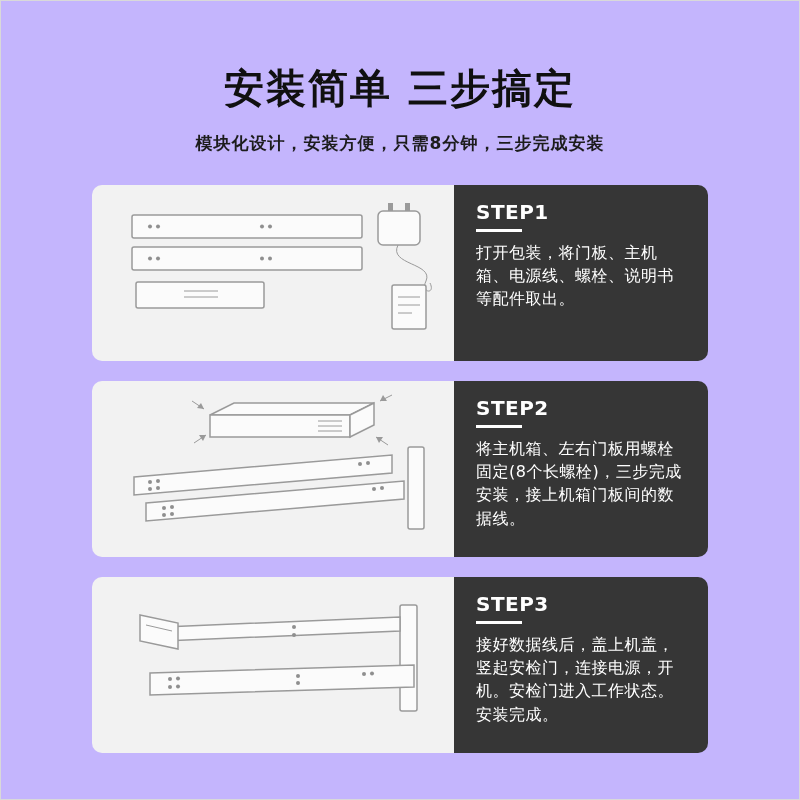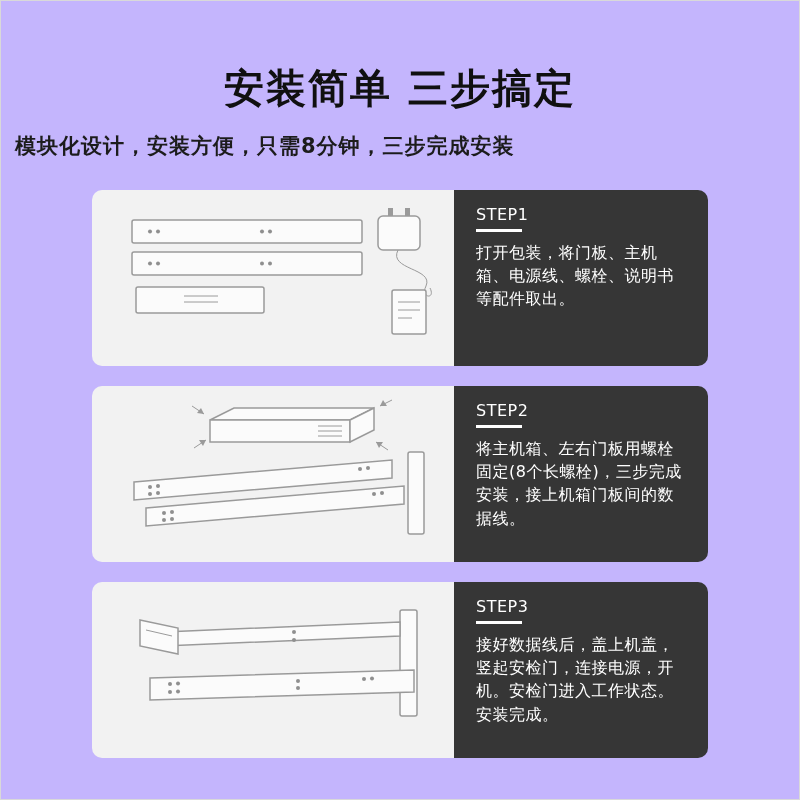--- a/index.html
+++ b/index.html
@@ -20,22 +20,22 @@
     padding-top: 60px;
     text-align: center;
     font-size: 40px;
     font-weight: 700;
     color: #101010;
     letter-spacing: 2px;
   }
   .page-subtitle {
     margin: 14px;
     margin-top: 16px;
-    text-align: left;
-    font-size: 21px;
+    text-align: center;
+    font-size: 17px;
     font-weight: 700;
     color: #1c1c1c;
     letter-spacing: 1px;
   }
   .cards {
     margin-top: 30px;
     display: flex;
     flex-direction: column;
     align-items: center;
     gap: 20px;
@@ -55,22 +55,22 @@
   }
   .illus svg { display: block; width: 362px; height: 176px; }
   .dark {
     flex: 1 1 auto;
     background: #363636;
     color: #ffffff;
     padding: 15px 18px 10px 22px;
     box-sizing: border-box;
   }
   .step-label {
-    font-size: 16px;
-    font-weight: 400;
+    font-size: 20px;
+    font-weight: 700;
     letter-spacing: 0.5px;
   }
   .step-underline {
     width: 46px;
     height: 3px;
     background: #ffffff;
     margin: 5px 0 9px 0;
   }
   .step-desc {
     font-size: 16px;

